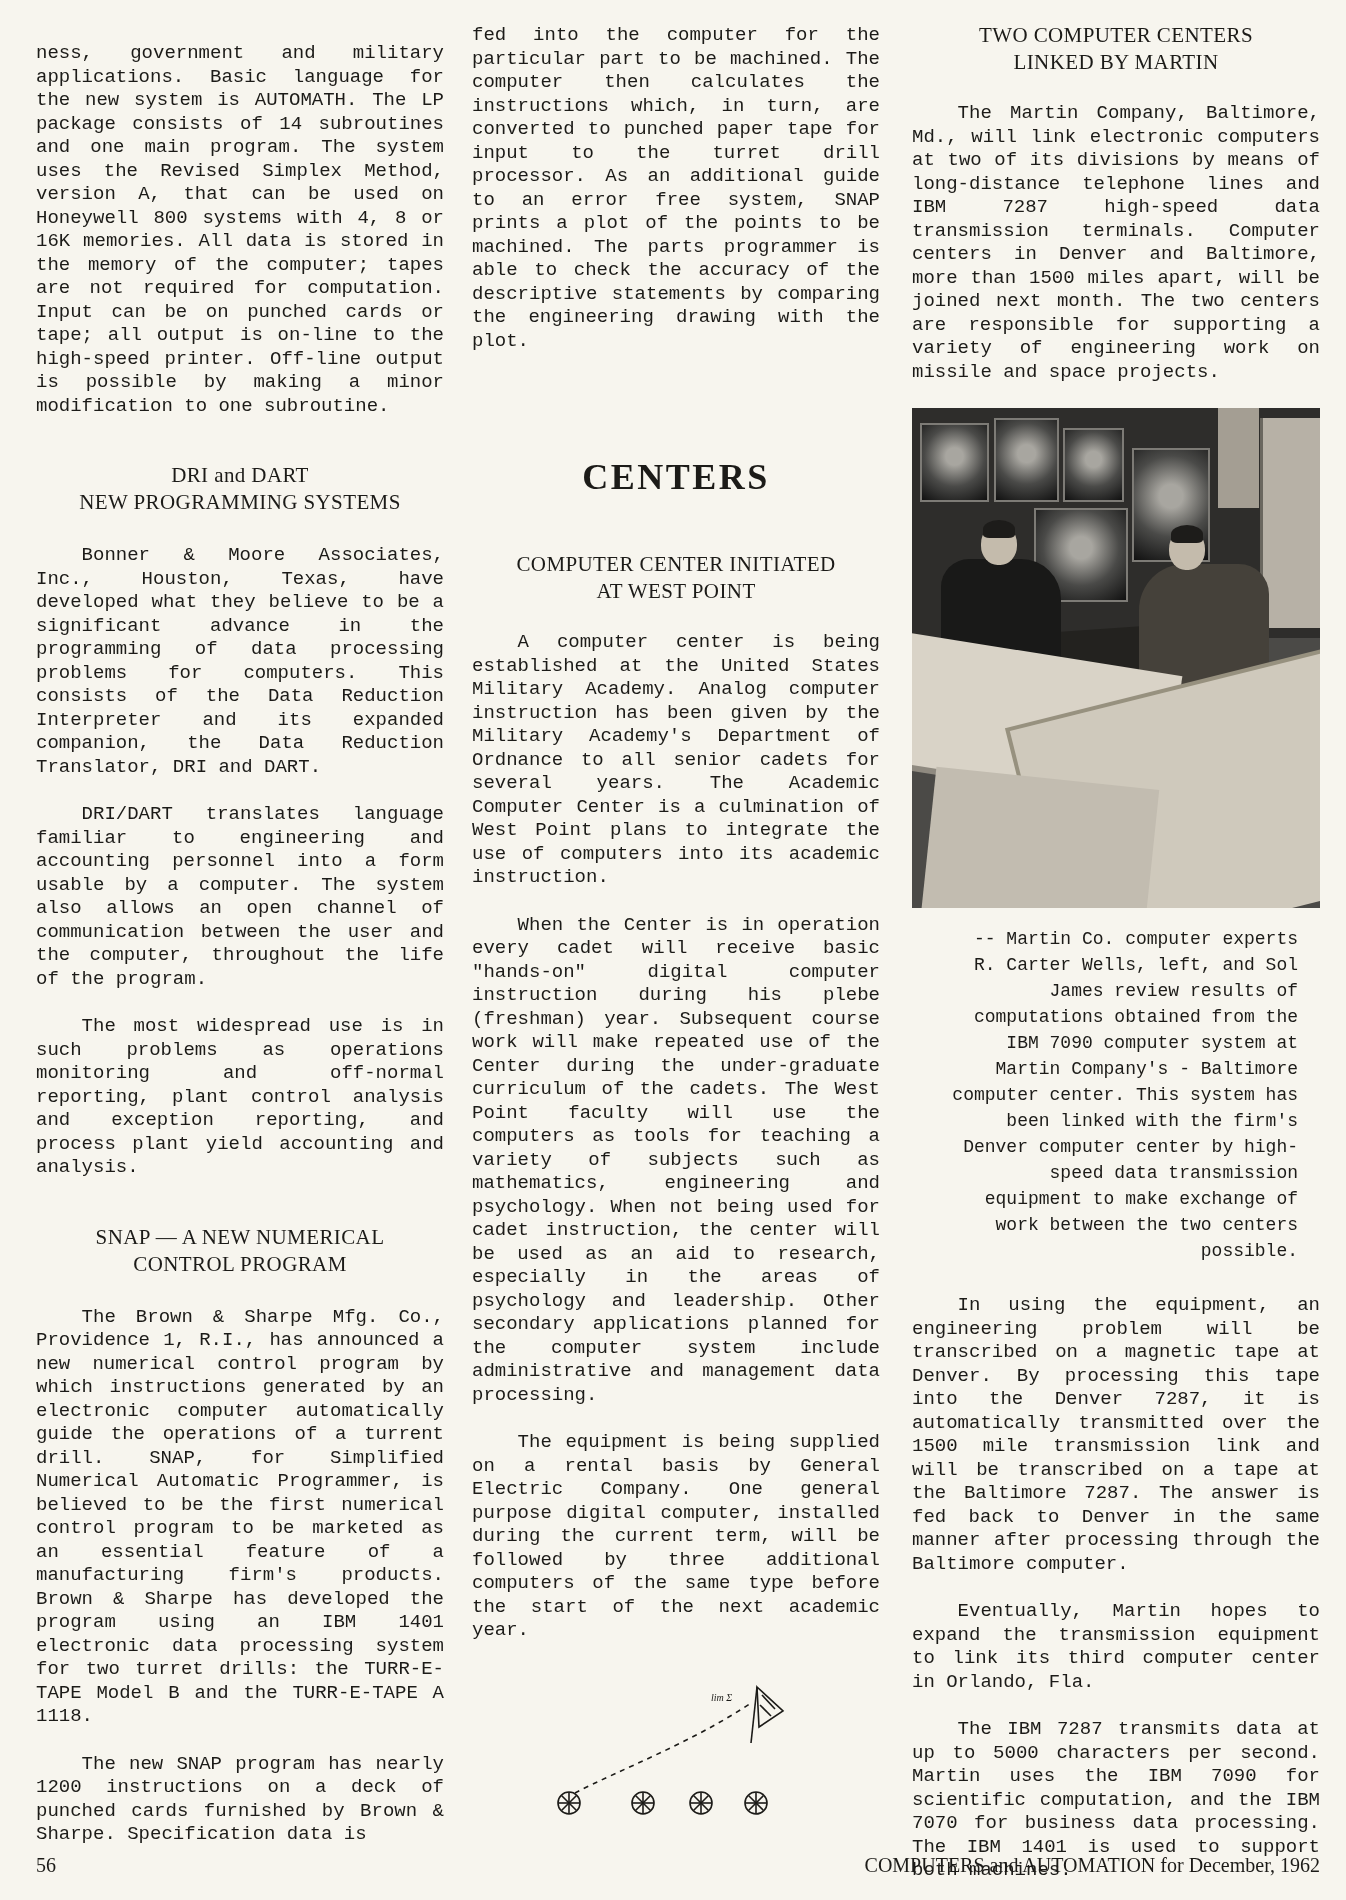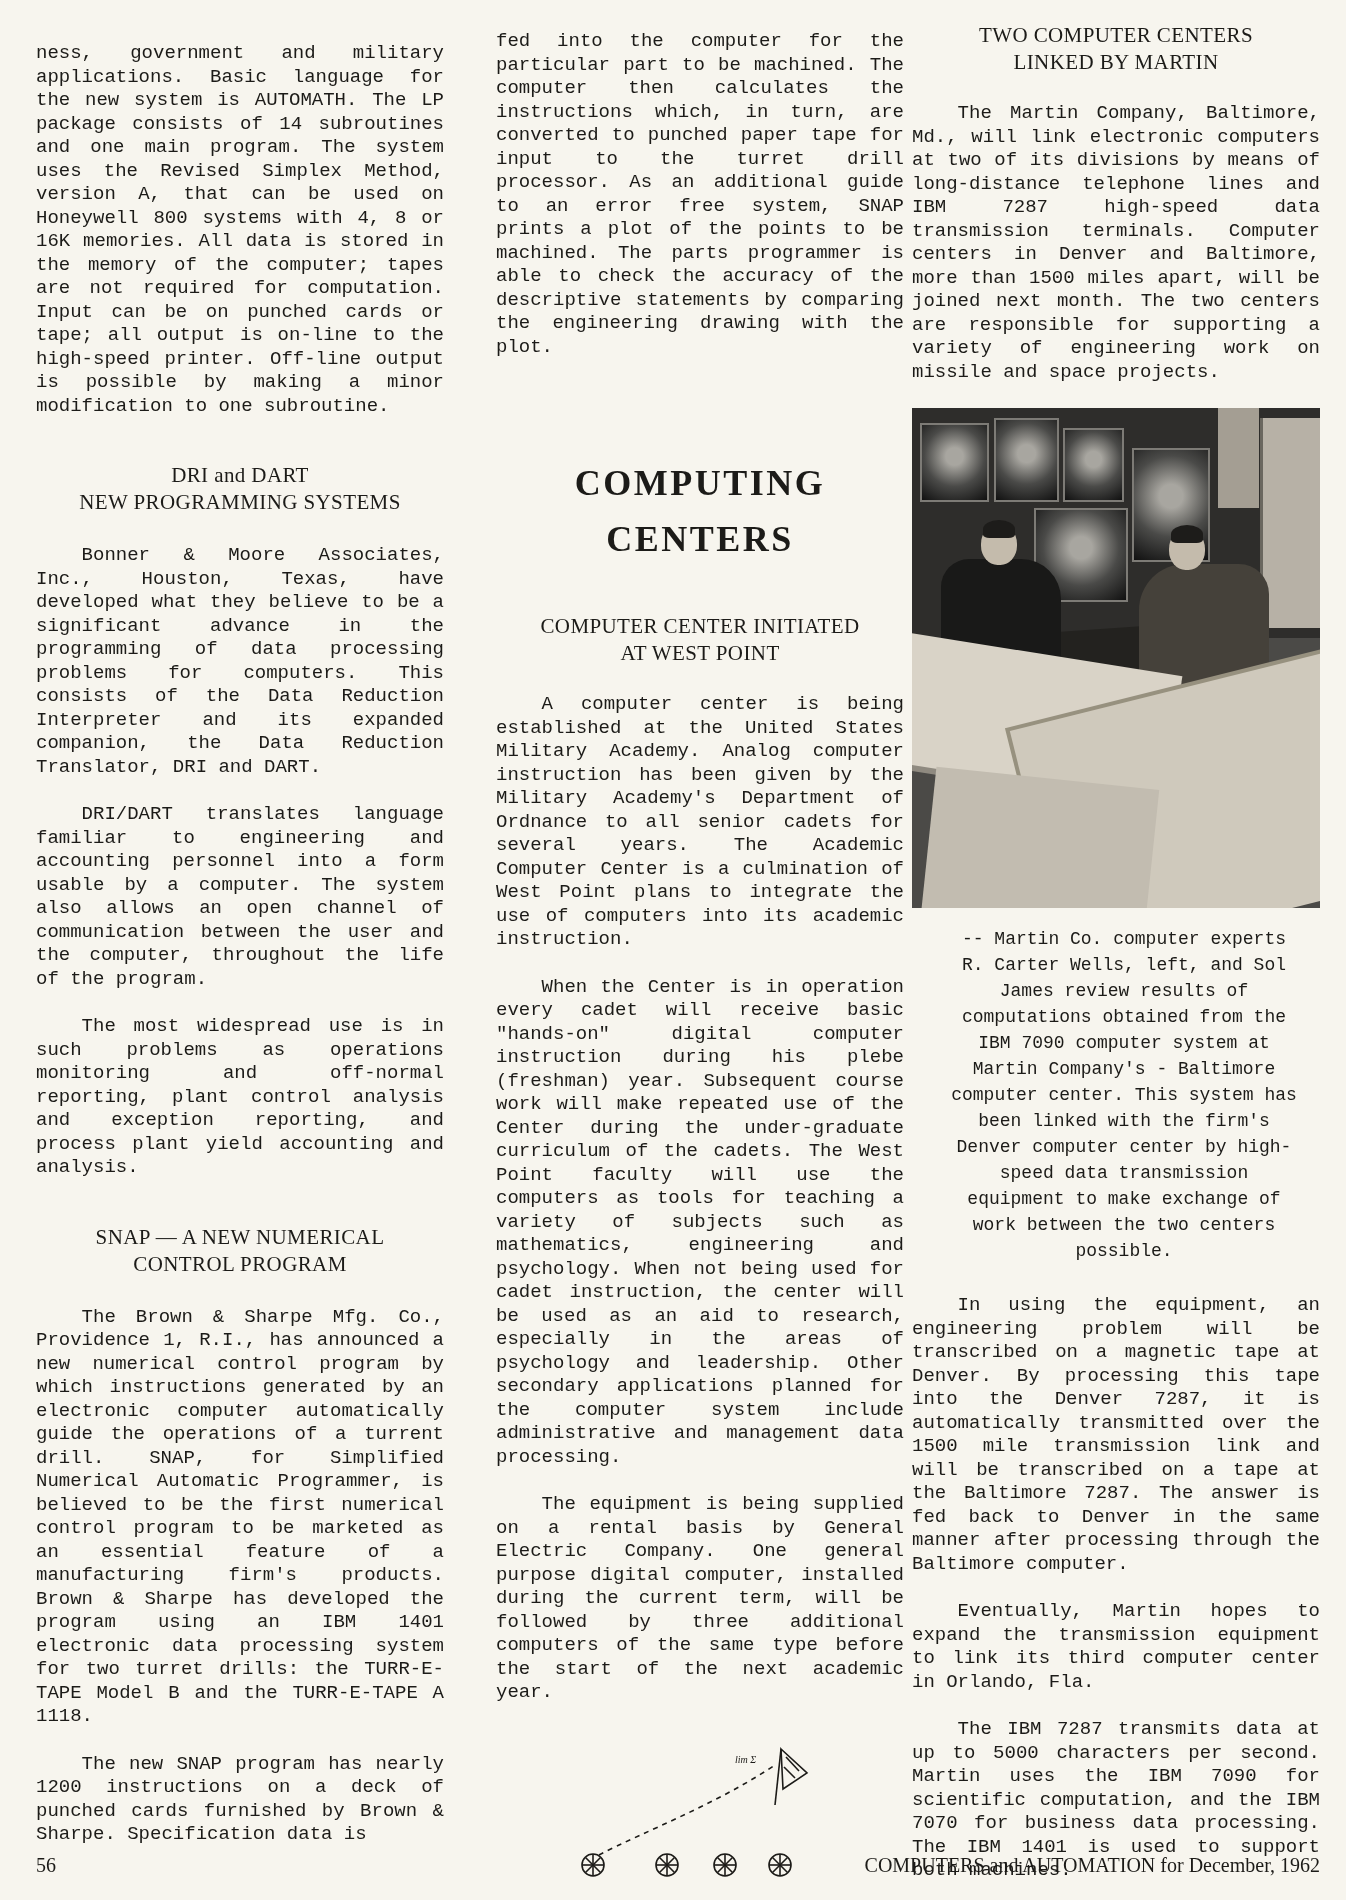--- a/index.html
+++ b/index.html
@@ -4,21 +4,21 @@
 <style>
   html,body{margin:0;padding:0;}
   body{
     width:1346px;height:1900px;position:relative;
     background:#f7f5ee;color:#1c1b18;
     font-family:"Liberation Mono","DejaVu Sans Mono",monospace;
     overflow:hidden;
   }
   .col{position:absolute;}
   #col1{left:36px;top:42px;width:408px;}
-  #col2{left:472px;top:30px;width:408px;margin-left:24px;}
+  #col2{left:472px;top:24px;width:408px;}
   #col3{left:912px;top:22px;width:408px;}
   p.body{
     font-size:19px;line-height:23.5px;text-align:justify;
     margin:0 0 24px 0;
   }
   p.indent{text-indent:4ch;}
   .heading{
     font-family:"Liberation Serif","DejaVu Serif",serif;
     font-size:21px;line-height:27px;font-weight:400;
     text-align:center;letter-spacing:.4px;
@@ -53,21 +53,21 @@
   .ph-hair{position:absolute;left:2px;top:-3px;width:32px;height:18px;border-radius:50% 50% 20% 20%;background:#1d1c1a;}
   .ph-body-l{width:120px;height:130px;border-radius:28px 40px 0 0;background:#191918;margin-top:-6px;margin-left:-40px;}
   .ph-body-r{width:130px;height:120px;border-radius:46px 30px 0 0;background:#45413a;margin-top:-6px;margin-left:-30px;}
   .ph-man-left{left:17%;top:23%;}
   .ph-man-right{left:63%;top:24%;}
   .ph-console1{position:absolute;left:-6%;top:49%;width:70%;height:26%;background:#d9d3c7;transform:rotate(9deg);box-shadow:0 6px 0 #8f8a80;}
   .ph-console2{position:absolute;right:-10%;top:56%;width:80%;height:48%;background:#cfc9bc;transform:rotate(-14deg);box-shadow:-4px -4px 0 #97917f;}
   .ph-console3{position:absolute;left:4%;top:74%;width:55%;height:30%;background:#c2bcb0;transform:rotate(6deg);}
   .ph-shadow{position:absolute;left:30%;top:44%;width:40%;height:12%;background:#23221f;transform:rotate(-4deg);}
   .caption{
-    font-size:18px;line-height:26px;text-align:center;
+    font-size:18px;line-height:26px;text-align:right;
     width:348px;margin:0 0 30px 38px;
   }
   .art{width:408px;margin-top:38px;text-align:center;}
   .art svg{display:inline-block;}
   .art text{font-family:"Liberation Serif",serif;font-style:italic;font-size:10px;fill:#1c1b18;}
   .footer{
     position:absolute;left:36px;top:1854px;width:1284px;
     font-family:"Liberation Serif","DejaVu Serif",serif;font-size:20px;
   }
   .footer .pageno{float:left;}
@@ -96,21 +96,20 @@
     </h3>
 
     <p class="body indent">The Brown &amp; Sharpe Mfg. Co., Providence 1, R.I., has announced a new numerical control program by which instructions generated by an electronic computer automatically guide the operations of a turrent drill.  SNAP, for Simplified Numerical Automatic Programmer, is believed to be the first numerical control program to be marketed as an essential feature of a manufacturing firm's products.  Brown &amp; Sharpe has developed the program using an IBM 1401 electronic data processing system for two turret drills:  the TURR-E-TAPE Model B and the TURR-E-TAPE A 1118.</p>
     <p class="body indent">The new SNAP program has nearly 1200 instructions on a deck of punched cards furnished by Brown &amp; Sharpe.  Specification data is</p>
   </div>
 
   <div class="col" id="col2">
     <p class="body">fed into the computer for the particular part to be machined.  The computer then calculates the instructions which, in turn, are converted to punched paper tape for input to the turret drill processor.  As an additional guide to an error free system, SNAP prints a plot of the points to be machined.  The parts programmer is able to check the accuracy of the descriptive statements by comparing the engineering drawing with the plot.</p>
 
     <h2 class="section-title">
-      <span class="hline">COMPUTING</span>
       <span class="hline">CENTERS</span>
     </h2>
 
     <h3 class="heading first">
       <span class="hline">COMPUTER CENTER INITIATED</span>
       <span class="hline">AT WEST POINT</span>
     </h3>
 
     <p class="body indent">A computer center is being established at the United States Military Academy.  Analog computer instruction has been given by the Military Academy's Department of Ordnance to all senior cadets for several years.  The Academic Computer Center is a culmination of West Point plans to integrate the use of computers into its academic instruction.</p>
     <p class="body indent">When the Center is in operation every cadet will receive basic "hands-on" digital computer instruction during his plebe (freshman) year.  Subsequent course work will make repeated use of the Center during the under-graduate curriculum of the cadets.  The West Point faculty will use the computers as tools for teaching a variety of subjects such as mathematics, engineering and psychology.  When not being used for cadet instruction, the center will be used as an aid to research, especially in the areas of psychology and leadership.  Other secondary applications planned for the computer system include administrative and management data processing.</p>

